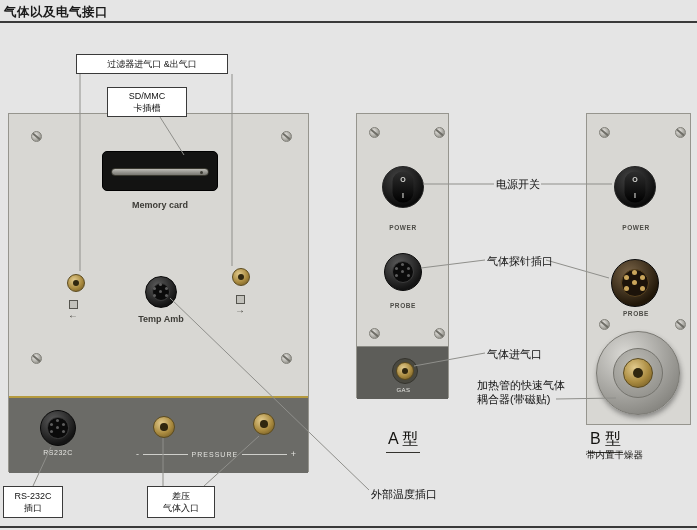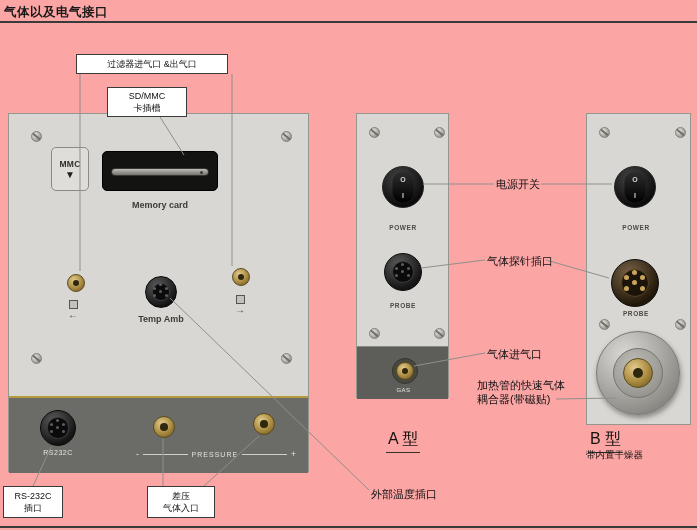--- a/index.html
+++ b/index.html
@@ -1,17 +1,17 @@
 <!DOCTYPE html>
 <html><head>
 <meta charset="utf-8">
 <style>
   *{box-sizing:border-box;margin:0;padding:0}
   body{background:#fff;font-family:"Liberation Sans","DejaVu Sans",sans-serif}
-  .page{position:relative;width:697px;height:530px;background:#fca5a5;overflow:hidden}
+  .page{position:relative;width:697px;height:530px;background:#e5e5e5;overflow:hidden}
   .title{position:absolute;left:4px;top:4px;font-size:12.5px;font-weight:bold;color:#1a1a1a;letter-spacing:.5px;z-index:7}
   .rule{position:absolute;background:#3a3a3a}
   .lines{position:absolute;left:0;top:0;z-index:5;pointer-events:none}
   .co-box{position:absolute;z-index:6;border:1px solid #3a3a3a;background:#fff;display:flex;flex-direction:column;align-items:center;justify-content:center;font-size:9px;color:#111;line-height:12px;text-align:center}
   .co-text{position:absolute;z-index:6;font-size:11px;color:#111;line-height:14px}
   .panel{position:absolute;background:#d8d7d3;border:1px solid #96958e}
   .screw{position:absolute;width:11px;height:11px;border-radius:50%;background:radial-gradient(circle at 35% 35%,#eceae6,#97968f 75%);border:1px solid #82817a;overflow:hidden}
   .screw::after{content:"";position:absolute;left:-2px;top:4px;width:14px;height:2px;background:#6f6e67;transform:rotate(40deg)}
   .gold{position:absolute;border-radius:50%;background:radial-gradient(circle at 38% 32%,#e2cb8e,#a98a3f 55%,#6d5621 95%);border:1px solid #5c4b1f}
   .gold::after{content:"";position:absolute;left:31%;top:31%;width:38%;height:38%;border-radius:50%;background:#30270f}
@@ -56,24 +56,20 @@
   <div class="title">气体以及电气接口</div>
   <div class="rule" style="left:0;top:21px;width:697px;height:2px"></div>
   <div class="rule" style="left:0;top:526px;width:697px;height:2px"></div>
 
   <div class="panel" style="left:8px;top:113px;width:301px;height:359px">
     <div class="screw" style="left:22px;top:17px"></div>
     <div class="screw" style="left:272px;top:17px"></div>
     <div class="screw" style="left:22px;top:239px"></div>
     <div class="screw" style="left:272px;top:239px"></div>
 
-    <div class="mmc" style="left:42px;top:33px">
-      <div class="mmc-text">MMC</div>
-      <div class="mmc-arrow">▼</div>
-    </div>
 
     <div class="card" style="left:93px;top:37px;width:116px;height:40px">
       <div class="slot"></div>
     </div>
     <div class="panel-text" style="left:91px;top:86px;width:120px">Memory card</div>
 
     <div class="gold" style="left:58px;top:160px;width:18px;height:18px"></div>
     <div class="gold" style="left:223px;top:154px;width:18px;height:18px"></div>
 
     <div class="flow" style="left:54px;top:186px">

